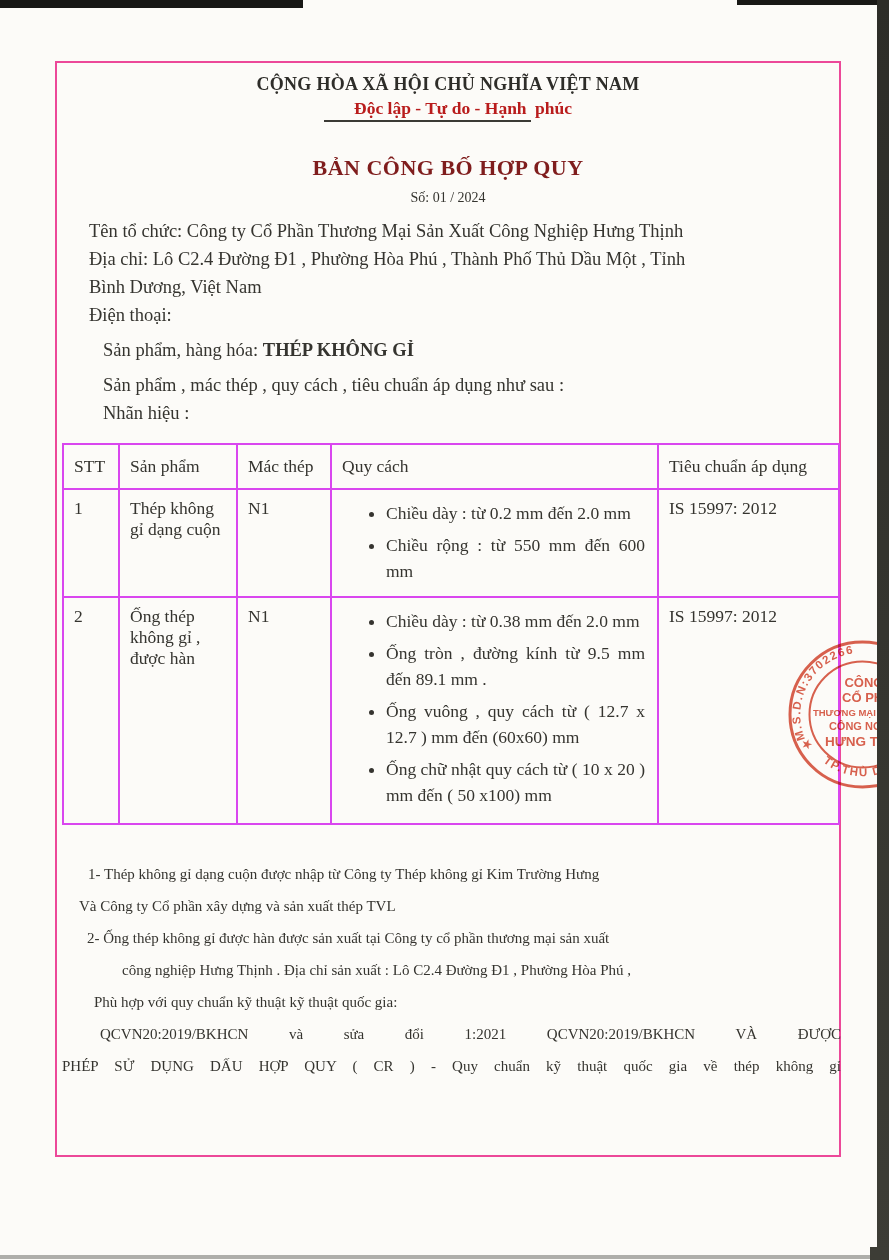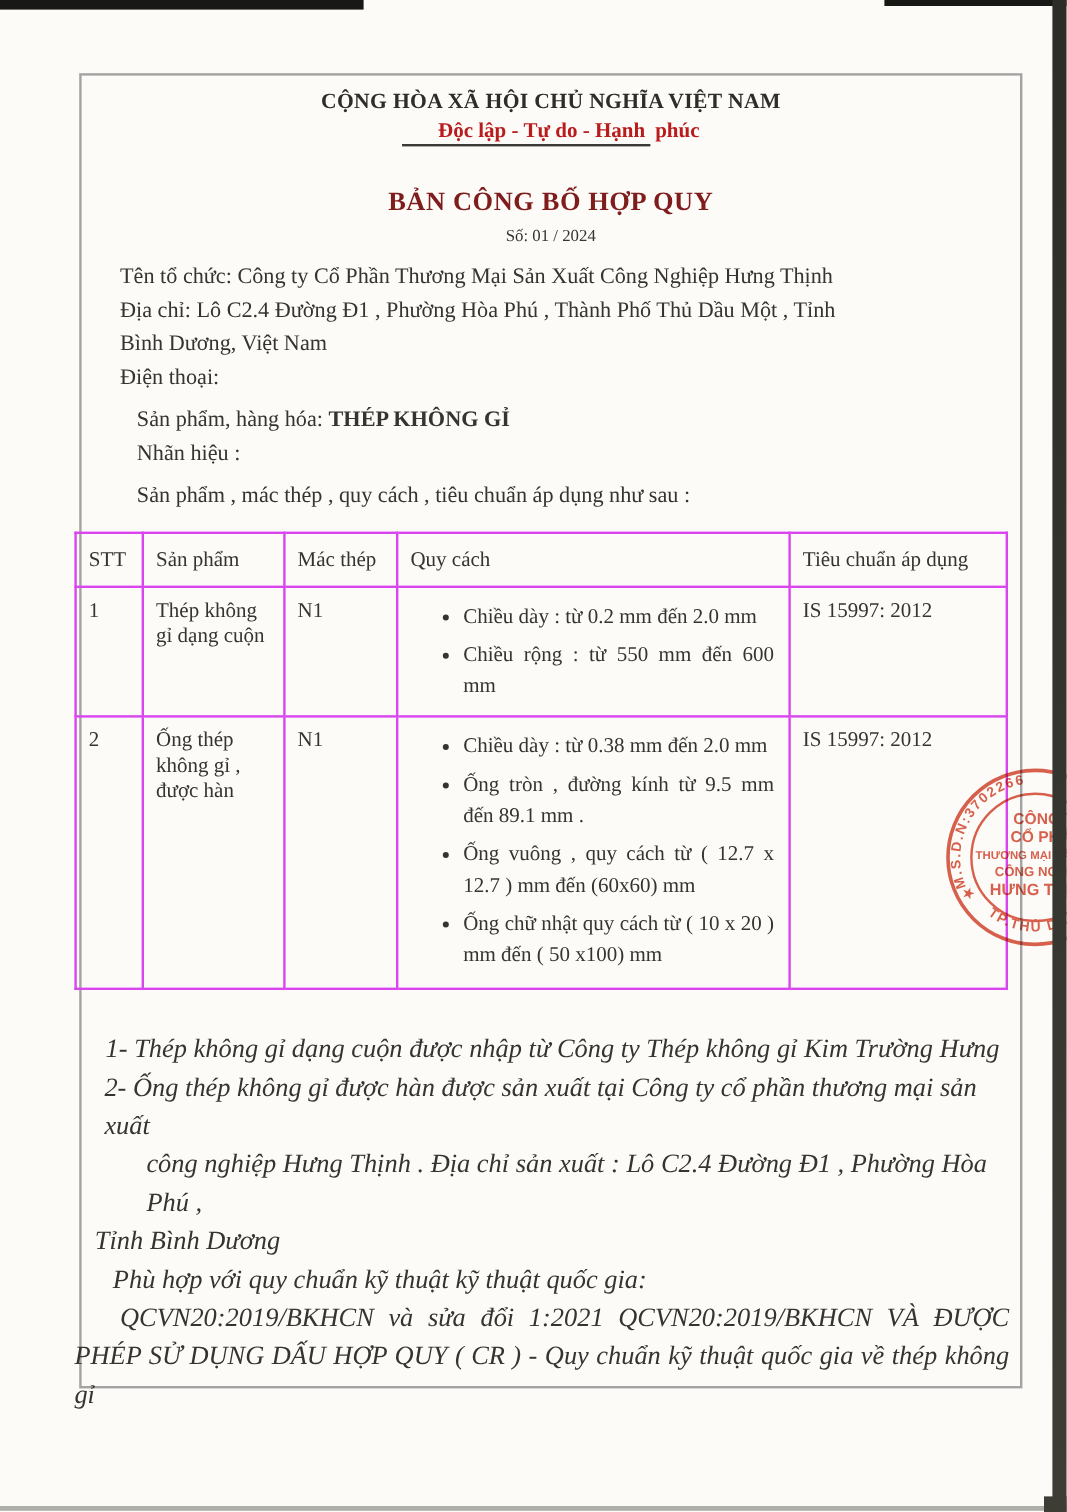--- a/index.html
+++ b/index.html
@@ -12,21 +12,21 @@
   
   .scan-bar-top-left  { position:absolute; left:0; top:0; width:303px; height:8px; background:#181816; z-index:30; }
   .scan-bar-top-right { position:absolute; left:737px; top:0; width:152px; height:5px; background:#181816; z-index:30; }
   .scan-edge-right    { position:absolute; left:877px; top:0; width:12px; height:1260px;
                         background:linear-gradient(to bottom,#2d2d28,#3d3d36); z-index:40; }
   .scan-bar-bottom    { position:absolute; left:0; top:1255px; width:889px; height:4px; background:#aeaeaa; z-index:30; }
   .scan-corner-bottom { position:absolute; left:870px; top:1247px; width:19px; height:13px; background:#3d3d36; z-index:41; }
 
   .doc-border {
     position:absolute; left:55px; top:61px; width:786px; height:1096px;
-    border:2px solid #a3a3a3; box-sizing:border-box;margin-left:11px;
+    border:2px solid #ec4899; box-sizing:border-box;
   }
 
   .hdr { text-align:center; }
   .nat-title { margin-top:11px; font-size:18px; font-weight:bold; letter-spacing:0.3px; color:#2e2d29; }
   .motto     { margin-top:3px;  font-size:17.5px; font-weight:bold; color:#b91c1c; }
   .motto .u  { display:inline-block; border-bottom:2.5px solid #3b3a35; padding:0 4px 1px 30px; }
   .doc-title { margin-top:33px; font-size:22px; font-weight:bold; letter-spacing:0.5px; color:#7f1d1d; }
   .doc-num   { margin-top:9px;  font-size:14px;font-family:Liberation Serif, serif; }
 
   .info { margin:11px 16px 0 32px; font-size:18.5px; line-height:28px; }
@@ -45,21 +45,21 @@
   }
   table.spec thead th { height:45px; vertical-align:middle; padding-top:4px; padding-bottom:4px; }
   th.c-stt, td.c-stt { text-align:center; padding-left:2px; padding-right:2px; }
   td.c-mac { text-align:center; }
   td.c-sp  { text-align:justify; padding-right:8px; }
   tr.r1 td { height:95px; }
   tr.r2 td { height:227px; }
   ul.qc { margin:2px 0 0 0; padding:0 4px 0 44px; }
   ul.qc li { text-align:justify; line-height:26px; margin-bottom:6px; }
 
-  .notes { position:absolute; left:62px; top:858px; width:779px; font-size:22px; line-height:32px; z-index:1;font-style:italic; }
+  .notes { position:absolute; left:62px; top:858px; width:779px; font-size:15px; line-height:32px; z-index:1; }
   .notes div { margin:0; }
   .n1l1 { padding-left:26px; }
   .n1l2 { padding-left:17px; }
   .n2l1 { padding-left:25px; }
   .n2l2, .n2l3 { padding-left:60px; }
   .prov { padding-left:17px; }
   .intro { padding-left:32px; }
   .cl1 { padding-left:38px; text-align:justify; text-align-last:justify; }
   .cl2 { text-align:justify; text-align-last:justify; }
 
@@ -90,22 +90,22 @@
       <div class="doc-title">BẢN CÔNG BỐ HỢP QUY</div>
       <div class="doc-num">Số: 01 / 2024</div>
     </div>
 
     <div class="info">
       <p>Tên tổ chức: Công ty Cổ Phần Thương Mại Sản Xuất Công Nghiệp Hưng Thịnh</p>
       <p>Địa chỉ: Lô C2.4 Đường Đ1 , Phường Hòa Phú , Thành Phố Thủ Dầu Một , Tỉnh</p>
       <p>Bình Dương, Việt Nam</p>
       <p>Điện thoại:</p>
       <p class="ind gap"><span>Sản phẩm, hàng hóa: </span><b>THÉP KHÔNG GỈ</b></p>
+      <p class="ind gap">Sản phẩm , mác thép , quy cách , tiêu chuẩn áp dụng như sau :</p>
       <p class="ind">Nhãn hiệu :</p>
-      <p class="ind gap">Sản phẩm , mác thép , quy cách , tiêu chuẩn áp dụng như sau :</p>
     </div>
 
   </div>
 
   <table class="spec">
     <colgroup>
       <col style="width:56px">
         <col style="width:118px">
         <col style="width:94px">
         <col style="width:327px">
@@ -145,23 +145,23 @@
             <li>Ống chữ nhật quy cách từ ( 10 x 20 ) mm đến ( 50 x100) mm</li>
           </ul>
         </td>
         <td>IS 15997: 2012</td>
       </tr>
     </tbody>
   </table>
 
   <div class="notes">
     <div class="n1l1">1- Thép không gỉ dạng cuộn được nhập từ Công ty Thép không gỉ Kim Trường Hưng</div>
+    <div class="n1l2">Và Công ty Cổ phần xây dựng và sản xuất thép TVL</div>
     <div class="n2l1">2- Ống thép không gỉ được hàn được sản xuất tại Công ty cổ phần thương mại sản xuất</div>
     <div class="n2l2">công nghiệp Hưng Thịnh . Địa chỉ sản xuất : Lô C2.4 Đường Đ1 , Phường Hòa Phú ,</div>
-    <div class="prov">Tỉnh Bình Dương</div>
     <div class="intro">Phù hợp với quy chuẩn kỹ thuật kỹ thuật quốc gia:</div>
     <div class="cl1">QCVN20:2019/BKHCN và sửa đổi 1:2021 QCVN20:2019/BKHCN VÀ ĐƯỢC</div>
     <div class="cl2">PHÉP SỬ DỤNG DẤU HỢP QUY ( CR ) -  Quy chuẩn kỹ thuật quốc gia về thép không gỉ</div>
   </div>
 
   <svg class="stamp" viewBox="0 0 170 170" width="170" height="170">
     <defs>
       <path id="arcTop" d="M 28 109 A 62 62 0 0 1 115 29"></path>
       <path id="arcBot" d="M 45 130 A 62 62 0 0 0 124 130"></path>
     </defs>

